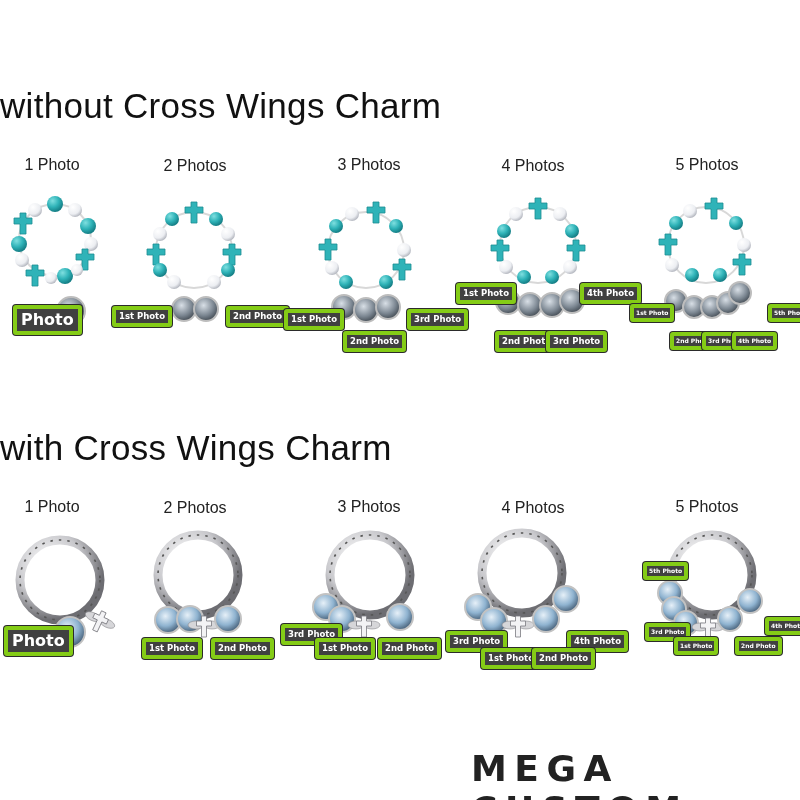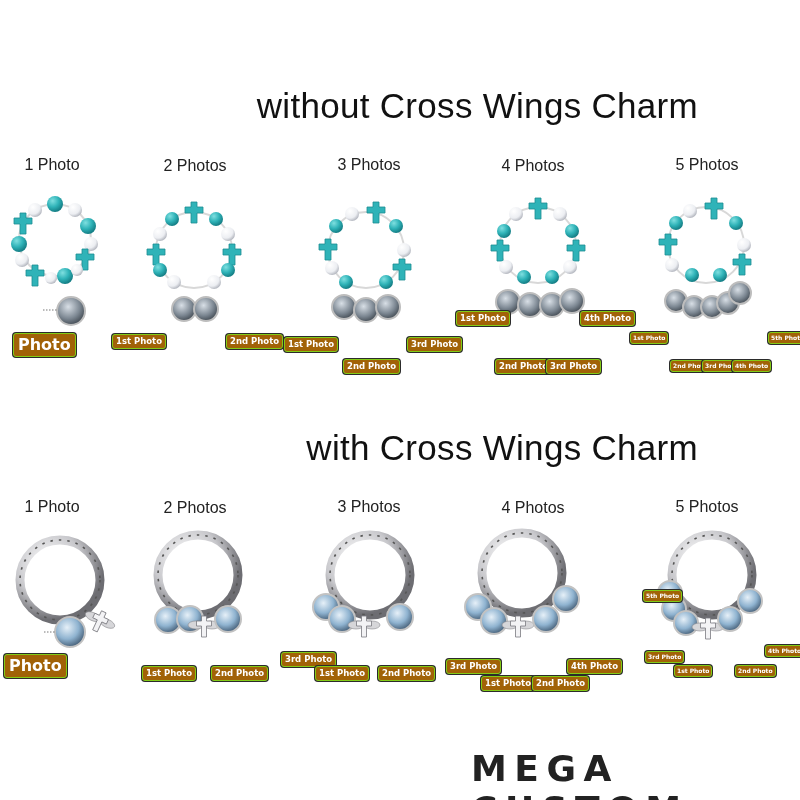--- a/index.html
+++ b/index.html
@@ -1,36 +1,36 @@
 <!DOCTYPE html>
 <html><head>
 <meta charset="utf-8">
 <style>
   * { box-sizing: border-box; margin: 0; padding: 0; }
   html, body { width: 800px; height: 800px; background: #ffffff; overflow: hidden; }
   body { position: relative; font-family: "Liberation Sans", sans-serif; color: #111; }
 
   .section-title {
-    position: absolute; left: 0; width: 698px; text-align: right;
+    position: absolute; left: 0; width: 698px; text-align: left;
     font-family: "Liberation Sans", sans-serif; font-size: 35px; color: #111; letter-spacing: 0.3px;
   }
   #title-1 { top: 86px; }
   #title-2 { top: 428px; }
 
   .col-label {
     position: absolute; width: 140px; text-align: center;
     font-family: "Liberation Sans", sans-serif; font-size: 16px; color: #222;
   }
 
   .tag {
-    position: absolute; background: #a16207; color: #fff;
+    position: absolute; background: #404040; color: #fff;
     font-family: "DejaVu Sans", sans-serif; font-weight: bold;
     border-radius: 3px; white-space: nowrap; line-height: 1;
     padding: 2px 3px; font-size: 8.5px;
-    border: 1px solid #84cc16; box-shadow: 0 0 0 1px #2b2b2b; margin-top: 28px;
+    border: 4px solid #84cc16; box-shadow: 0 0 0 1px #2b2b2b;
   }
   .tag.big { font-size: 16px; padding: 3px 4px; }
   .tag.tiny { font-size: 6px; padding: 2px 2px; }
 
   .brand {
     position: absolute; left: 458px; top: 748px;
     font-family: "DejaVu Sans", sans-serif; font-size: 36px; font-weight: bold;
     letter-spacing: 7.5px; color: #222; margin-left: 13px;
   }
 </style>

